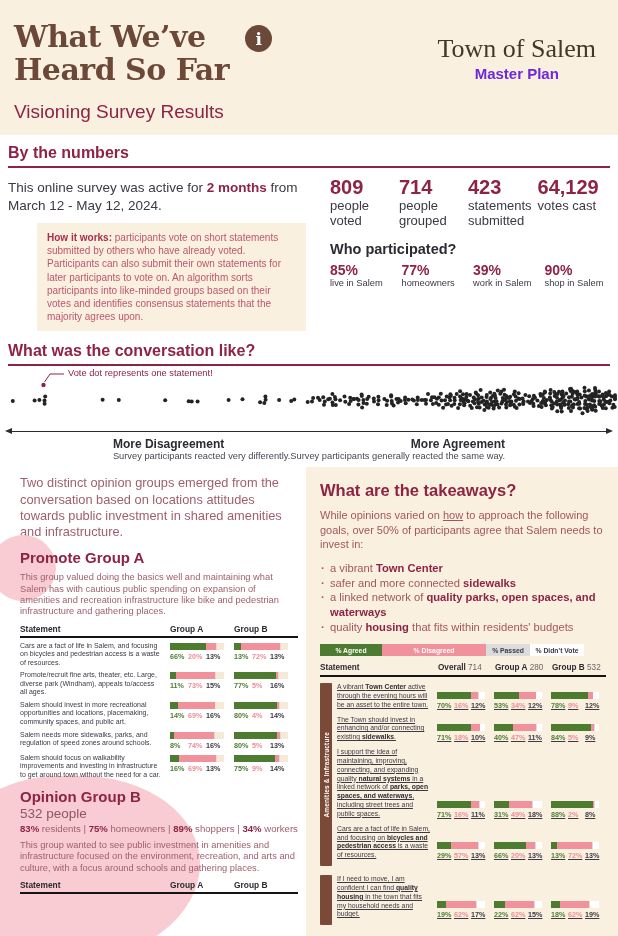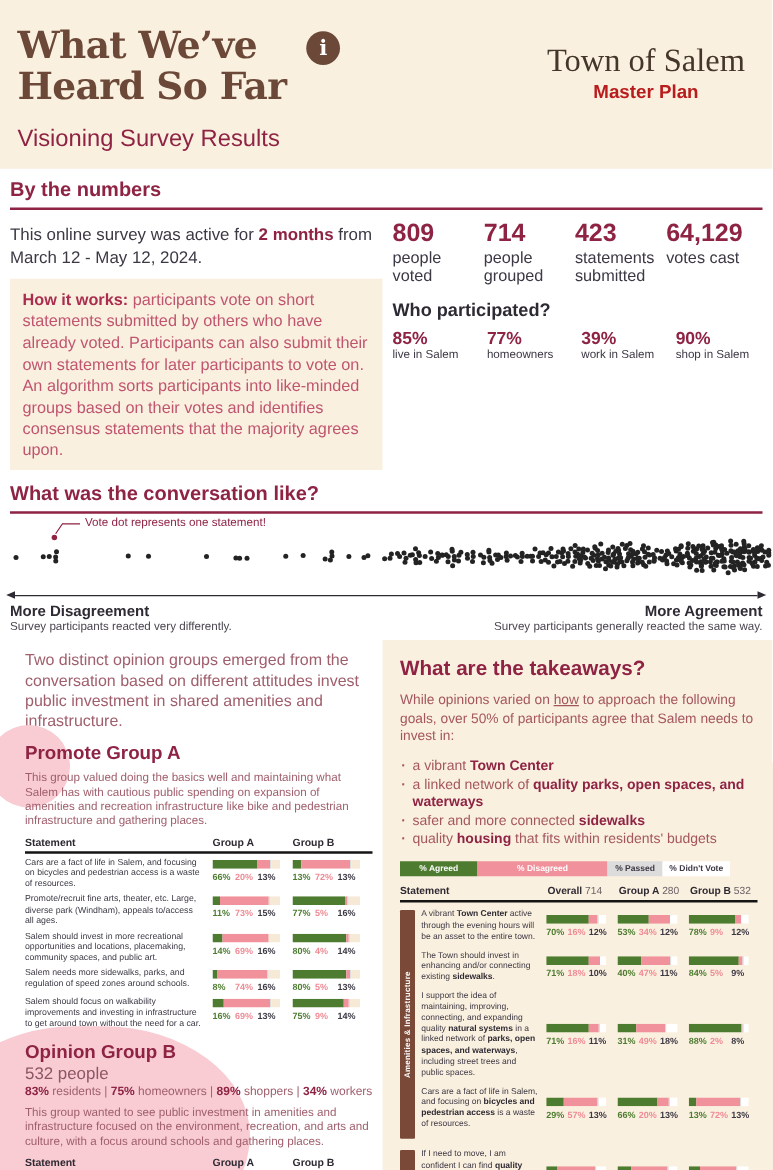--- a/index.html
+++ b/index.html
@@ -9,33 +9,33 @@
   
   .hdr{background:#faf0df;padding:20px 16px 12px 14px;flex:0 0 auto;}
   .hdr-row{display:flex;justify-content:space-between;align-items:flex-start;}
   .title-wrap{display:flex;align-items:flex-start;}
   .title{font-family:"DejaVu Serif",serif;font-weight:bold;color:#6b4837;font-size:30px;line-height:1.1;margin:0;letter-spacing:-0.5px;}
   .info-icon{width:27px;height:27px;border-radius:50%;background:#6b4837;color:#fff;
              font-family:"DejaVu Serif",serif;font-size:17px;font-weight:bold;
              display:flex;align-items:center;justify-content:center;margin-left:16px;margin-top:5px;cursor:pointer;}
   .hdr-right{text-align:center;padding-top:14px;padding-right:6px;}
   .org{font-family:"Liberation Serif",serif;font-size:26px;color:#44362a;}
-  .org-sub{color:#b91c1c;font-weight:bold;font-size:15px;margin-top:1px;}
+  .org-sub{color:#6d28d9;font-weight:bold;font-size:15px;margin-top:1px;}
   .subtitle{color:#8e2344;font-size:19px;margin-top:15px;}
 
   
   .sec-h{color:#8e2344;font-size:16px;font-weight:bold;margin:9px 8px 4px;}
   .sec-rule{border-top:2px solid #8e2344;margin:0 8px;}
 
   
-  .numbers-cols{display:flex;padding:8px 8px 2px;gap:8px;}
+  .numbers-cols{display:flex;padding:8px 8px 2px;gap:24px;}
   .numbers-left{width:298px;flex:0 0 auto;}
   .survey-intro{font-size:13.5px;line-height:1.3;margin:3px 0 9px;color:#3c3844;}
   .survey-intro b{color:#8e2344;}
-  .how-box{background:#faf0df;padding:8px 10px;font-size:13px;line-height:1.32;color:#c05570;}
+  .how-box{background:#faf0df;padding:8px 10px;font-size:10px;line-height:1.32;color:#c05570;margin-left:29px;}
   .how-box p{margin:0;}
   .how-box b{color:#a92d4e;}
   .numbers-right{flex:1;min-width:0;}
   .stats-row{display:flex;gap:6px;}
   .stat{flex:1;}
   .stat:last-child{flex:1.15;}
   .stat-val{color:#8e2344;font-weight:bold;font-size:20px;}
   .stat-label{font-size:13px;line-height:1.15;color:#3c3844;}
   .who-h{font-size:14.5px;color:#2e2a33;margin:12px 0 5px;font-weight:bold;}
   .who-row{display:flex;gap:6px;}
@@ -45,21 +45,21 @@
 
   
   .plot-wrap{position:relative;height:62px;flex:0 0 auto;}
   .plot-wrap svg{position:absolute;left:0;top:0;}
   .annot{position:absolute;left:68px;top:2px;color:#8e2344;font-size:9.3px;}
   .axis{display:flex;align-items:center;padding:0 5px;}
   .arr{width:0;height:0;border-top:3px solid transparent;border-bottom:3px solid transparent;}
   .arr-l{border-right:7px solid #2e2a33;}
   .arr-r{border-left:7px solid #2e2a33;}
   .axis-line{flex:1;height:1.5px;background:#2e2a33;}
-  .axis-labels{display:flex;justify-content:space-between;padding:3px 8px 4px;}
+  .axis-labels{display:flex;justify-content:center;padding:3px 8px 4px;}
   .al b{display:block;font-size:12px;color:#2e2a33;}
   .al span{display:block;font-size:9.3px;color:#4a4550;}
   .al-right{text-align:right;}
 
   
   .cols{display:flex;flex:1;min-height:0;margin-top:2px;}
   .left-col{width:306px;flex:0 0 auto;padding:6px 8px 0 20px;box-sizing:border-box;position:relative;}
   .right-col{flex:1;background:#faf0df;padding:12px 12px 0 14px;box-sizing:border-box;min-width:0;}
 
   .groups-intro{color:#a05f6d;font-size:12.8px;line-height:1.27;margin:2px 0 9px;}
@@ -113,21 +113,21 @@
 
   .bt-head{display:flex;border-bottom:2px solid #141414;padding-bottom:3px;margin-bottom:6px;}
   .bt-head .h-stmt{width:118px;flex:0 0 auto;font-size:8.2px;font-weight:bold;color:#2e2a33;}
   .bt-head .h-col{width:56px;flex:0 0 auto;font-size:8.2px;color:#2e2a33;margin-right:1px;}
   .bt-head .h-col b{font-weight:bold;}
   .bt-head .h-col span{color:#6e6468;}
   .bt-section{display:flex;gap:5px;margin-bottom:9px;}
   .cat{width:12px;flex:0 0 auto;background:#7a4938;border-radius:1px;display:flex;align-items:center;justify-content:center;}
   .cat span{writing-mode:vertical-rl;transform:rotate(180deg);color:#fff;font-size:6.4px;font-weight:bold;white-space:nowrap;letter-spacing:0.2px;}
   .bt-rows{flex:1;min-width:0;}
-  .bt-row{display:flex;align-items:center;margin-bottom:6px;}
+  .bt-row{display:flex;align-items:flex-end;margin-bottom:6px;text-decoration:underline;}
   .bt-stmt{width:100px;flex:0 0 auto;font-size:6.8px;line-height:1.3;color:#3c3844;padding-right:6px;box-sizing:border-box;}
   .bt-stmt b{color:#2e2a33;}
   .bt-cell{width:57px;flex:0 0 auto;}
   .bt-cell .bar{width:48px;}
   .bt-cell .pcts span{width:17px;}
 </style>
 </head>
 <body>
 
 <div class="page">
@@ -591,21 +591,21 @@
       </div>
       <div class="al al-right">
         <b>More Agreement</b>
         <span>Survey participants generally reacted the same way.</span>
       </div>
     </div>
   </section>
 
   <div class="cols">
     <div class="left-col">
-      <p class="groups-intro">Two distinct opinion groups emerged from the conversation based on different attitudes invest public investment in shared amenities and infrastructure.</p>
+      <p class="groups-intro">Two distinct opinion groups emerged from the conversation based on locations attitudes towards public investment in shared amenities and infrastructure.</p>
 
       <div class="group-block">
         <div class="deco deco-circle"></div>
         <h3 class="group-name">Promote Group A</h3>
         <p class="group-desc">This group valued doing the basics well and maintaining what Salem has with cautious public spending on expansion of amenities and recreation infrastructure like bike and pedestrian infrastructure and gathering places.</p>
         <div class="mini-table" id="tableA">
             <div class="mt-head">
               <div class="h-stmt">Statement</div>
               <div class="h-col">Group A</div>
               <div class="h-col">Group B</div>
@@ -772,22 +772,22 @@
             </div>
           </div>
       </div>
     </div>
 
     <div class="right-col">
       <h2 class="takeaway-h">What are the takeaways?</h2>
       <p class="takeaway-intro">While opinions varied on <u>how</u> to approach the following goals, over 50% of participants agree that Salem needs to invest in:</p>
       <ul class="bullets" id="bullets">
           <li>a vibrant <b>Town Center</b></li>
+          <li>safer and more connected <b>sidewalks</b></li>
           <li>a linked network of <b>quality parks, open spaces, and waterways</b></li>
-          <li>safer and more connected <b>sidewalks</b></li>
           <li>quality <b>housing</b> that fits within residents' budgets</li>
         </ul>
       <div class="legend" id="legend">
           <span class="chip chip-agreed">% Agreed</span>
           <span class="chip chip-disagreed">% Disagreed</span>
           <span class="chip chip-passed">% Passed</span>
           <span class="chip chip-didnt">% Didn't Vote</span>
         </div>
       <div class="big-table" id="bigTable">
           <div class="bt-head">

